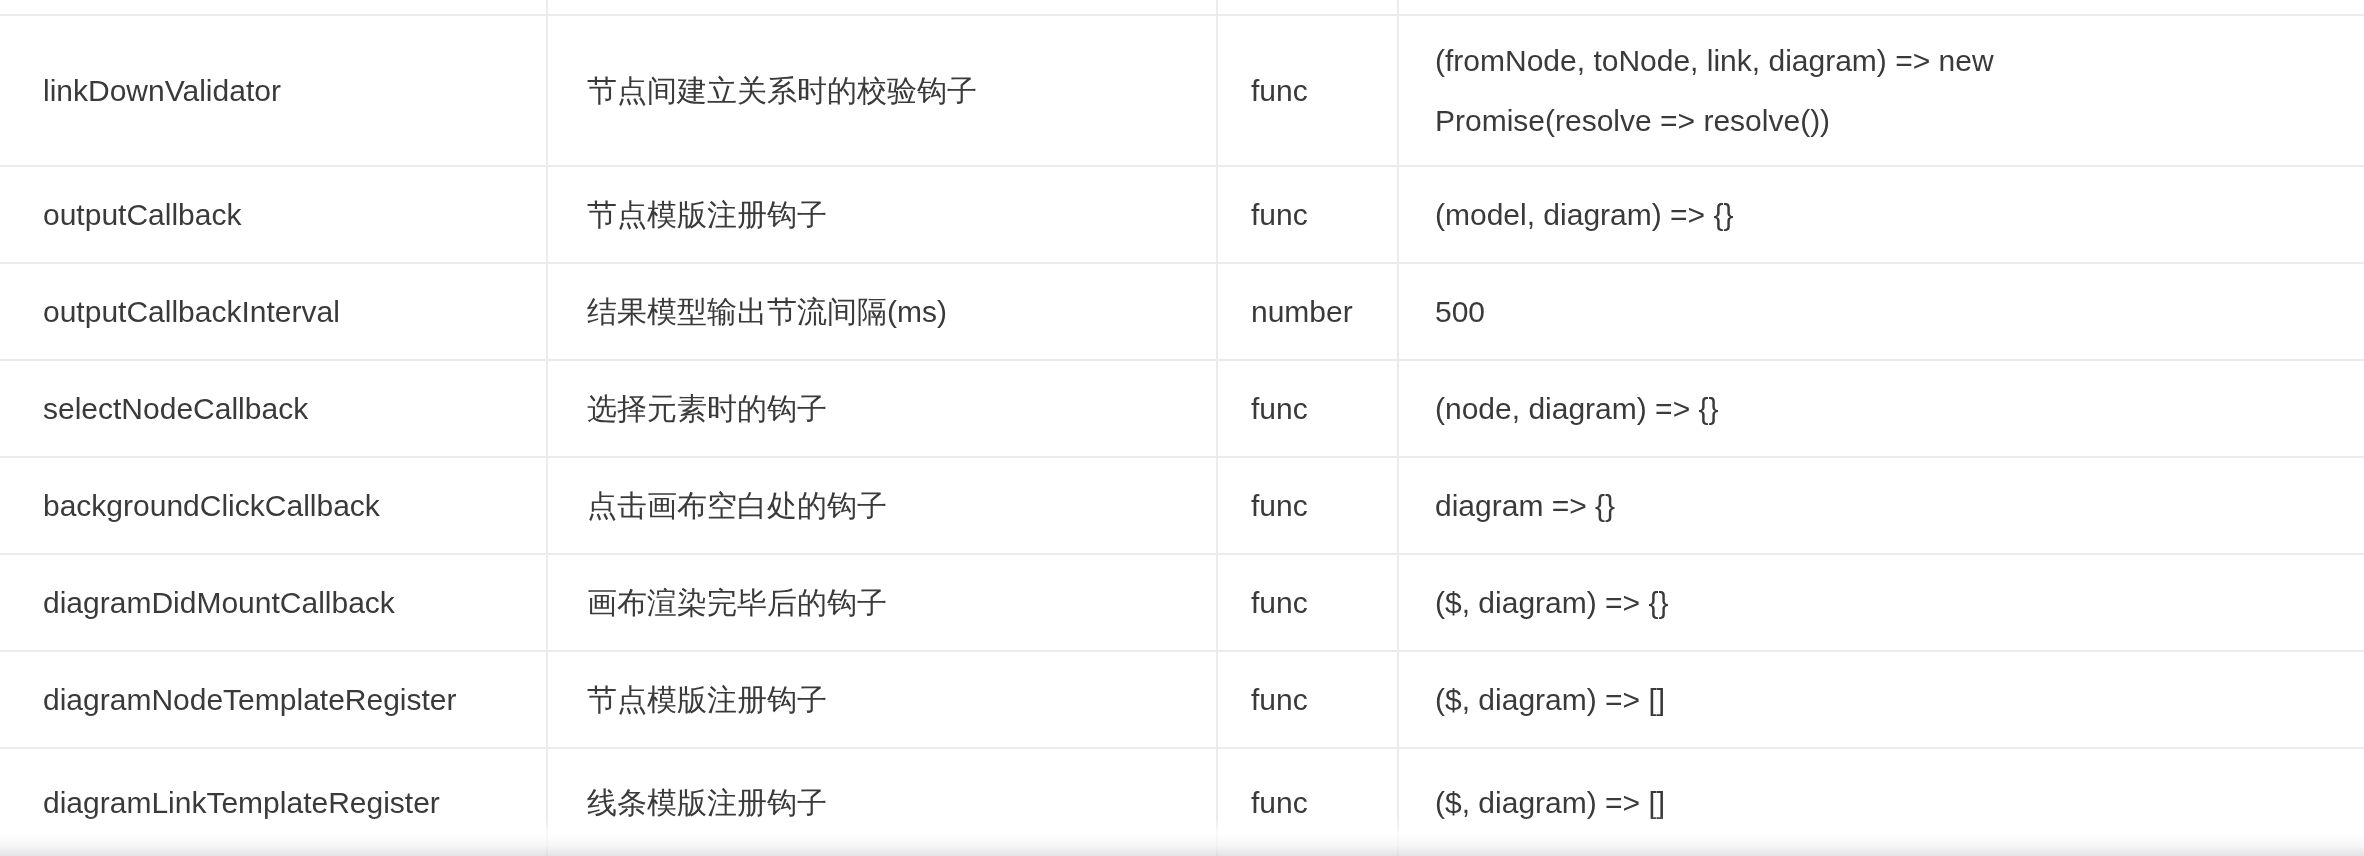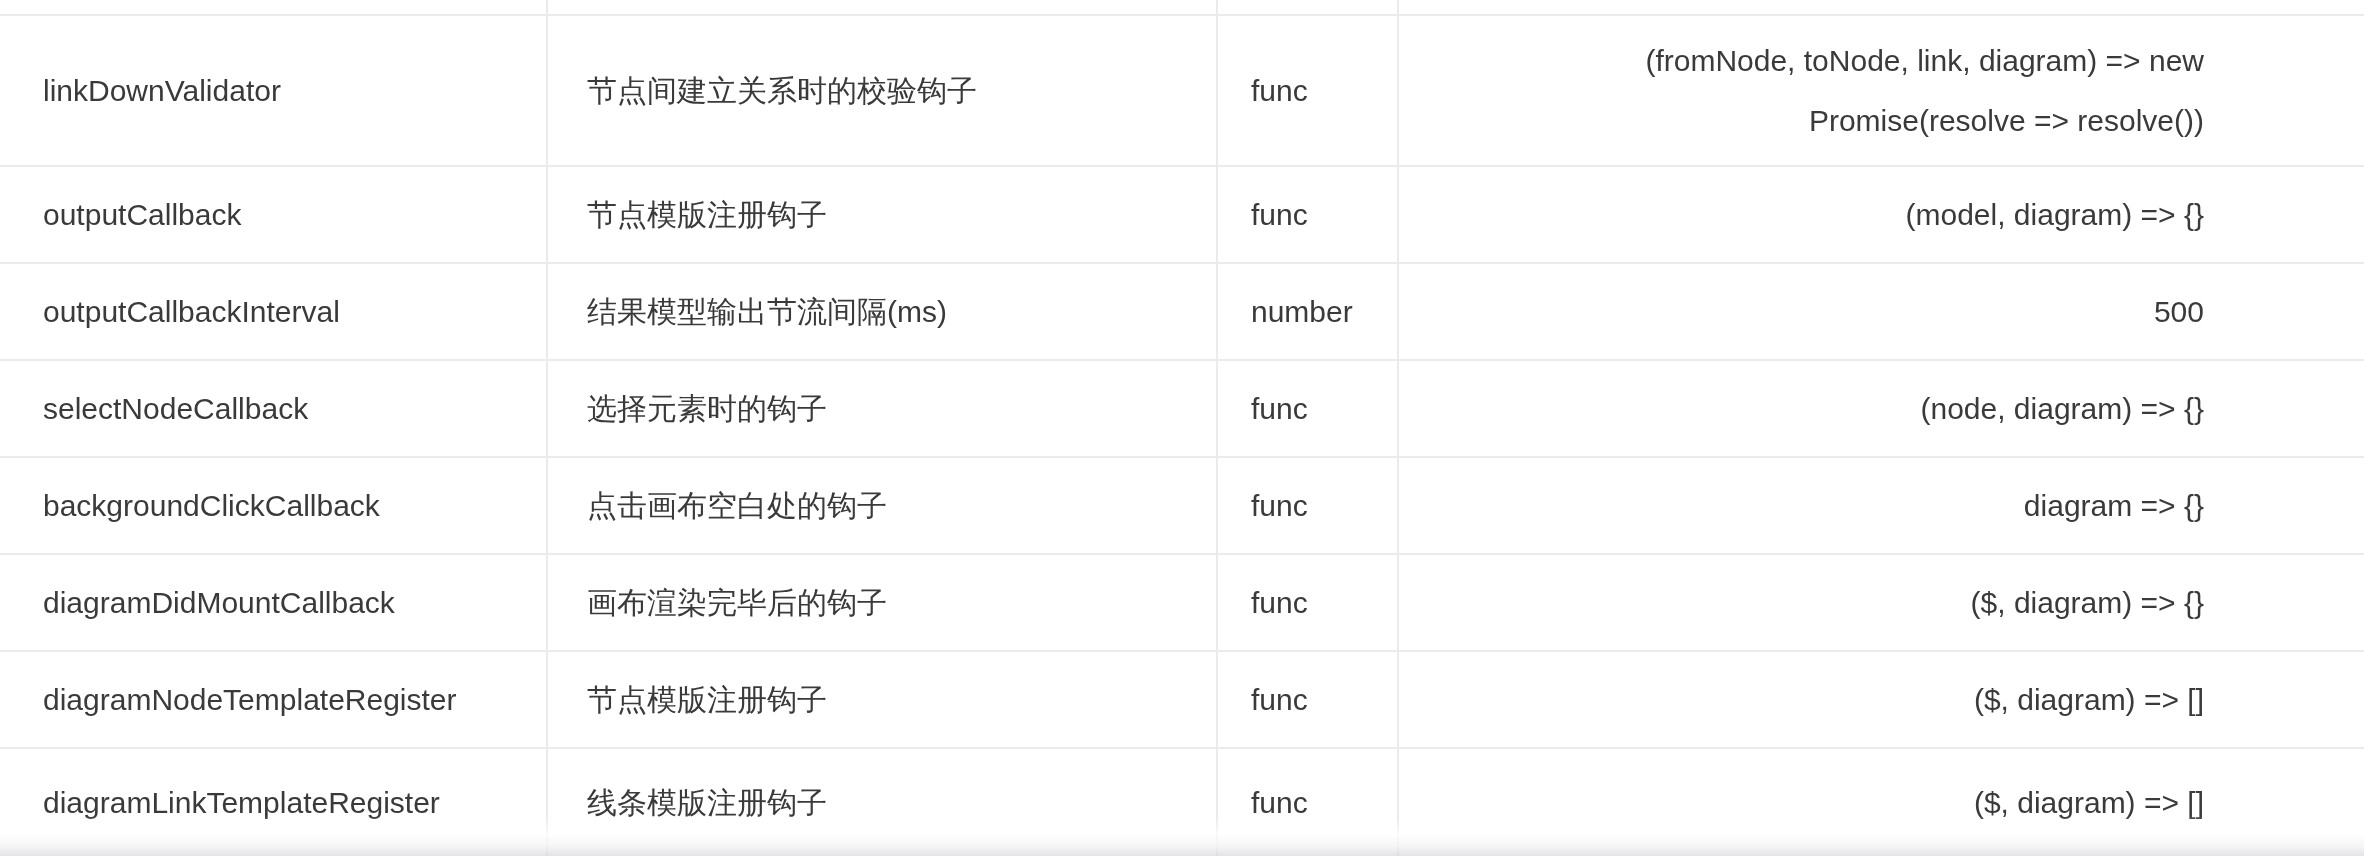--- a/index.html
+++ b/index.html
@@ -40,21 +40,21 @@
   tr.clipped-row td { border-top: none; }
 
   tr.clipped-row   { height: 15px; }
   tr.row-tall      { height: 151px; }
   tr.row-normal    { height: 97px; }
   tr.row-last      { height: auto; margin-left: 12px; }
 
   td.col-name     { padding-left: 43px; padding-right: 20px; }
   td.col-desc     { padding-left: 39px; padding-right: 20px; }
   td.col-type     { padding-left: 33px; padding-right: 10px; }
-  td.col-default  { padding-left: 36px; padding-right: 160px; text-align: right; }
+  td.col-default  { padding-left: 36px; padding-right: 160px; }
 
   
   .bottom-fade {
     position: absolute;
     left: 0;
     bottom: 0;
     width: 2364px;
     height: 40px;
     pointer-events: none;
     background: linear-gradient(180deg,

